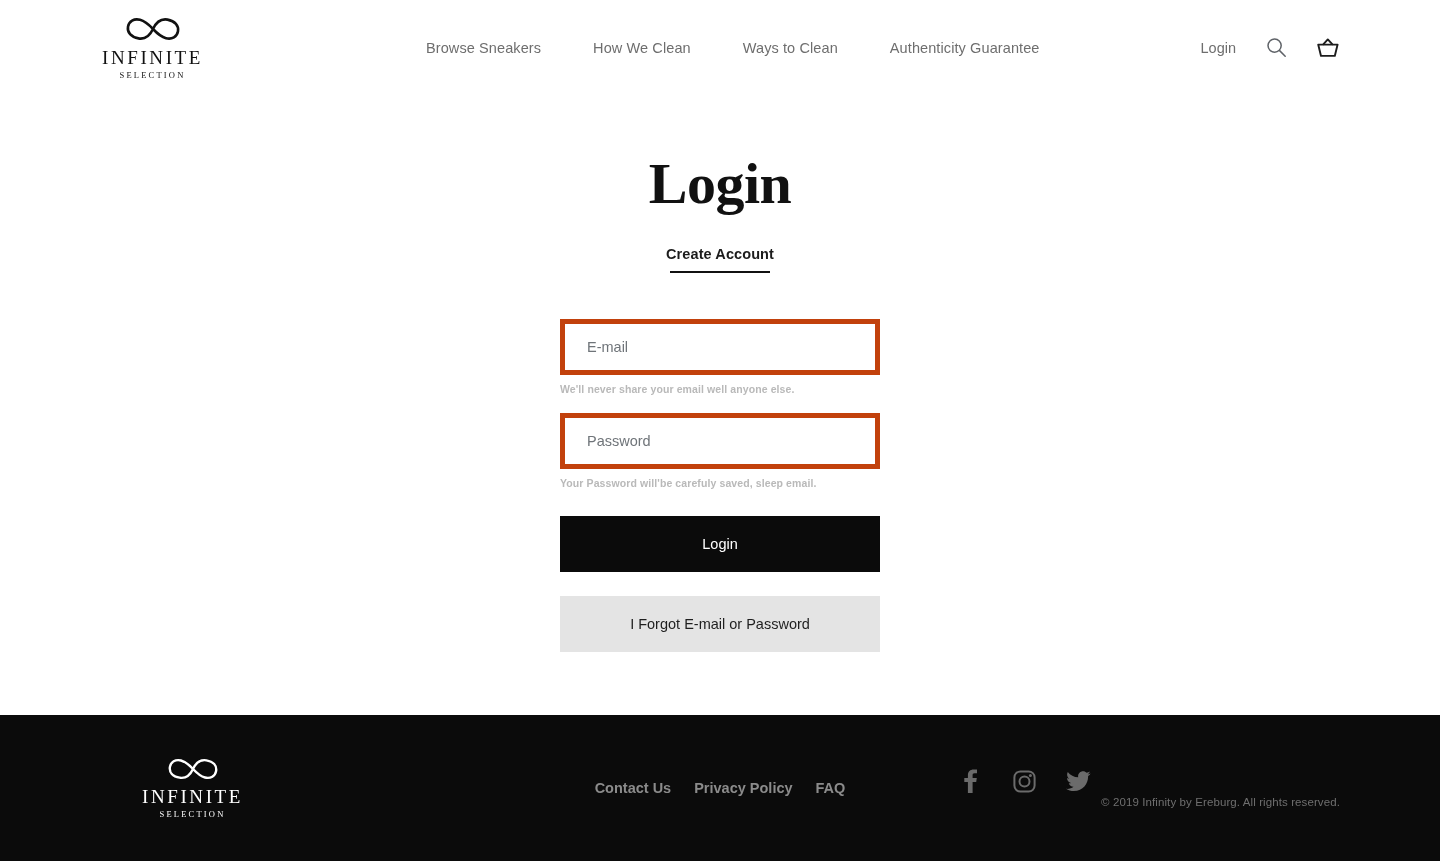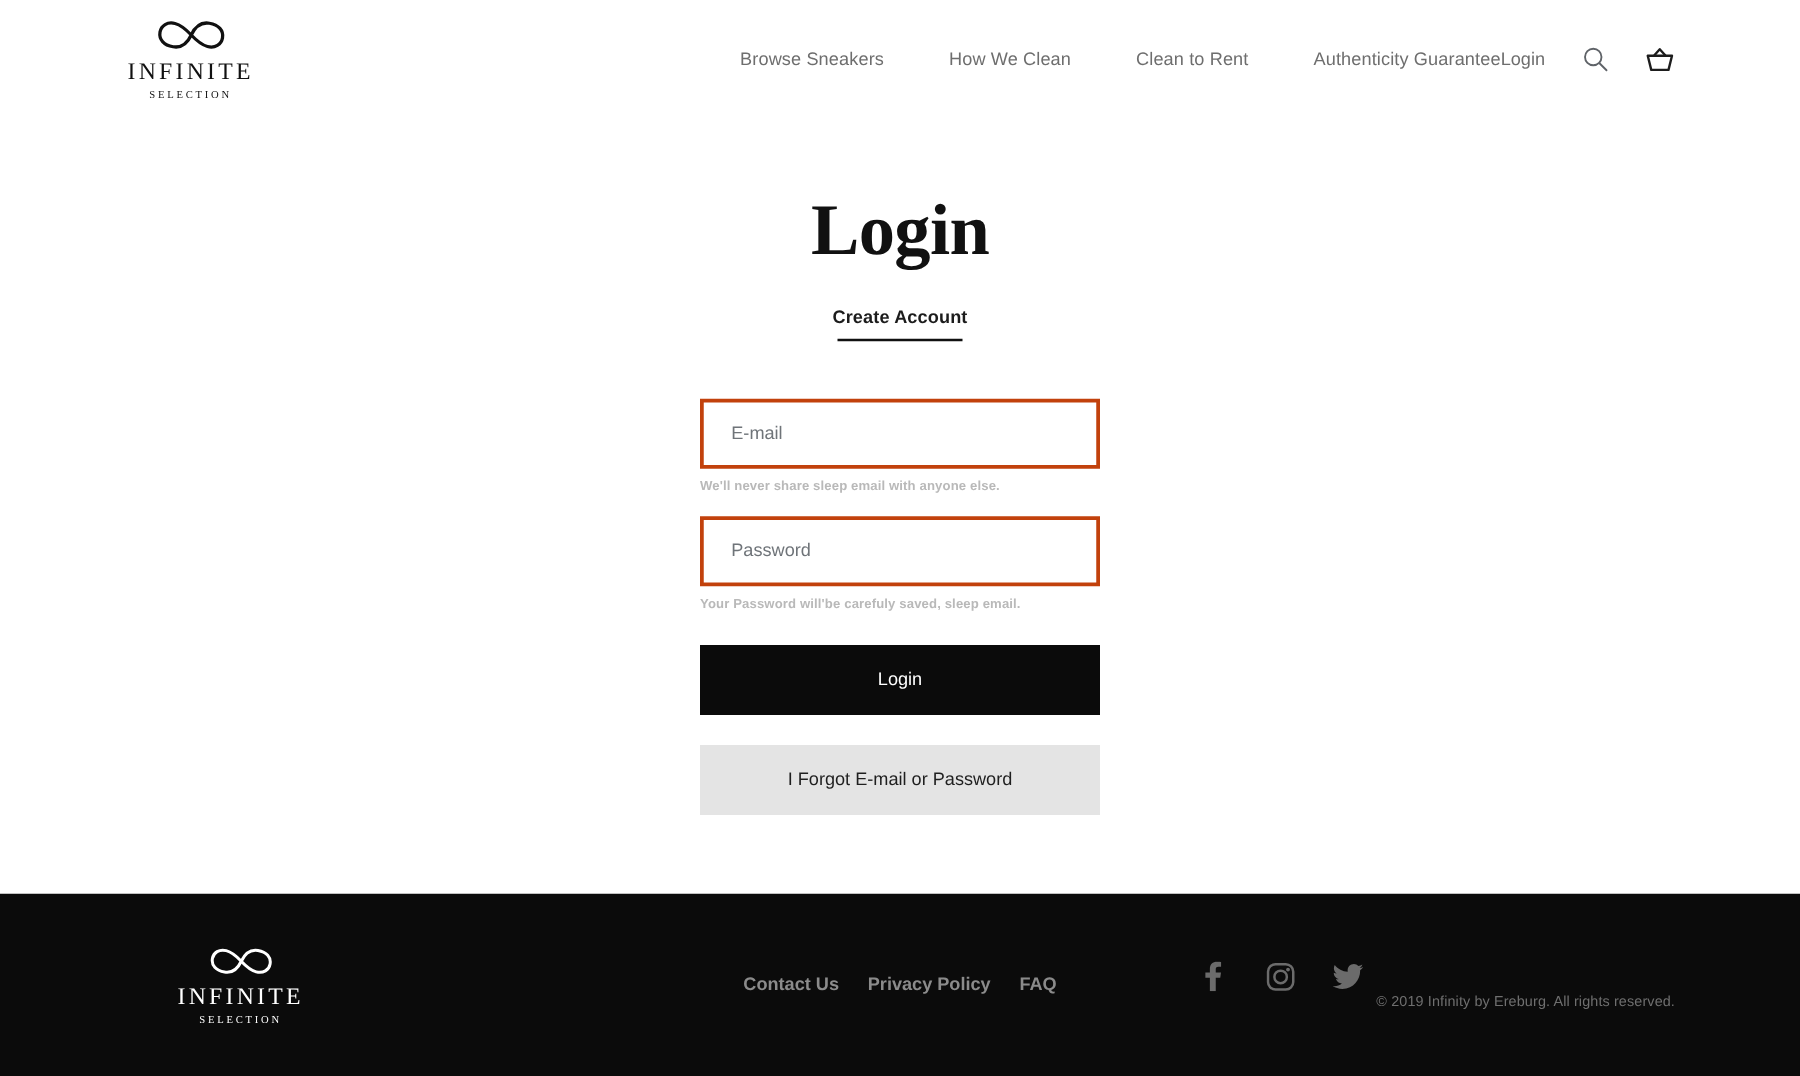--- a/index.html
+++ b/index.html
@@ -46,21 +46,21 @@
     color: #111;
     margin-top: 4px;
     line-height: 1;
     text-align: right;
   }
 
   .nav {
     flex: 1;
     display: flex;
     align-items: center;
-    justify-content: flex-end;
+    justify-content: center;
     gap: 52px;
     margin-left: 60px;
   }
   .nav a {
     font-size: 14.5px;
     color: #6e6e6e;
     text-decoration: none;
     letter-spacing: .1px;
     white-space: nowrap;
   }
@@ -125,21 +125,21 @@
   }
 
   .form {
     width: 320px;
     margin-top: 46px;
   }
   .field-group { margin-bottom: 18px; }
   .text-input {
     width: 320px;
     height: 56px;
-    border: 3px solid #c2410c;
+    border: 5px solid #c2410c;
     background: #fff;
     font-family: "Liberation Sans", sans-serif;
     font-size: 14.5px;
     color: #3b3b3b;
     padding: 0 22px;
     outline: none;
     border-radius: 0;
   }
   .text-input::placeholder { color: #6f7479; }
   .helper {
@@ -245,21 +245,21 @@
         <path d="M28 13C31.5 5.5 36 2.5 42.5 3.6C50 4.9 54 9.5 53 15.3C52.1 20.6 47 23.8 41 22.2C35.3 20.7 31.2 16.4 28 13C24.8 9.6 20.7 5.3 15 3.8C9 2.2 3.9 5.4 3 10.7C2 16.5 6 21.1 13.5 22.4C20 23.5 24.5 20.5 28 13Z" stroke="#111111" stroke-width="2.6" stroke-linecap="round" stroke-linejoin="round"></path>
       </svg>
     </span>
     <span class="brand-name">INFINITE</span>
     <span class="brand-sub">SELECTION</span>
   </a>
 
   <nav class="nav">
     <a href="#">Browse Sneakers</a>
     <a href="#">How We Clean</a>
-    <a href="#">Clean to Rent</a>
+    <a href="#">Ways to Clean</a>
     <a href="#">Authenticity Guarantee</a>
   </nav>
 
   <div class="header-right">
     <a class="login-link" href="#">Login</a>
 
     <button class="icon-btn" aria-label="Search">
       <svg width="21" height="21" viewBox="0 0 21 21" fill="none" xmlns="http://www.w3.org/2000/svg">
         <circle cx="8.6" cy="8.6" r="6.6" stroke="#5f6368" stroke-width="1.5"></circle>
         <line x1="13.6" y1="13.6" x2="19.2" y2="19.2" stroke="#5f6368" stroke-width="1.5" stroke-linecap="round"></line>
@@ -281,21 +281,21 @@
 
   <div class="create-account-wrap">
     <a class="create-account-link" href="#">Create Account</a>
     <div class="create-account-rule"></div>
   </div>
 
   <form class="form">
 
     <div class="field-group">
       <input class="text-input" type="email" placeholder="E-mail" style="">
-      <div class="helper">We'll never share sleep email with anyone else.</div>
+      <div class="helper">We'll never share your email well anyone else.</div>
     </div>
 
     <div class="field-group">
       <input class="text-input" type="password" placeholder="Password" style="">
       <div class="helper">Your Password will'be carefuly saved, sleep email.</div>
     </div>
 
     <button class="btn btn-primary" type="submit">Login</button>
     <button class="btn btn-secondary" type="button">I Forgot E-mail or Password</button>
   </form>

